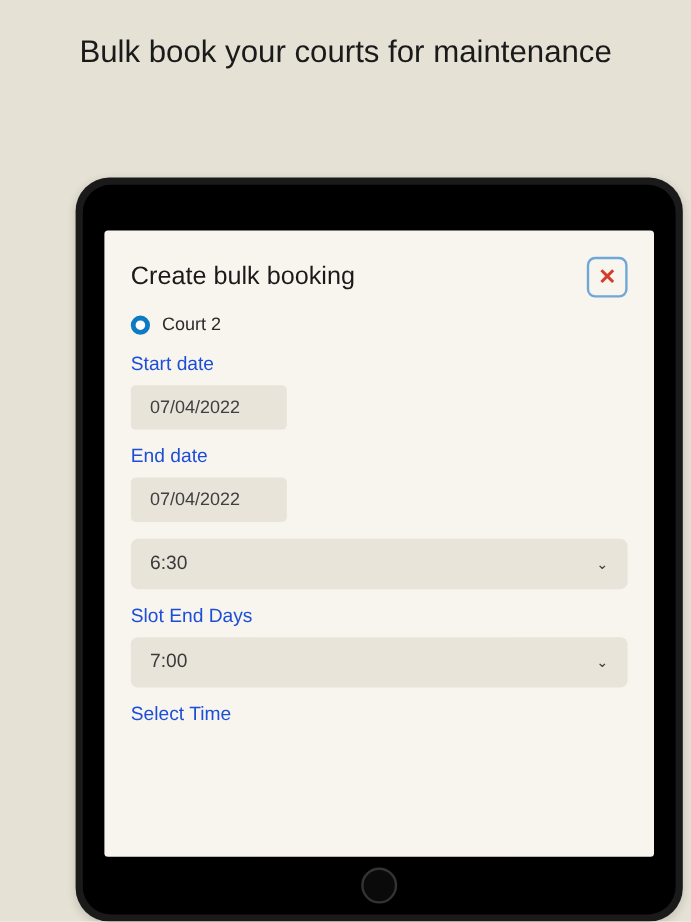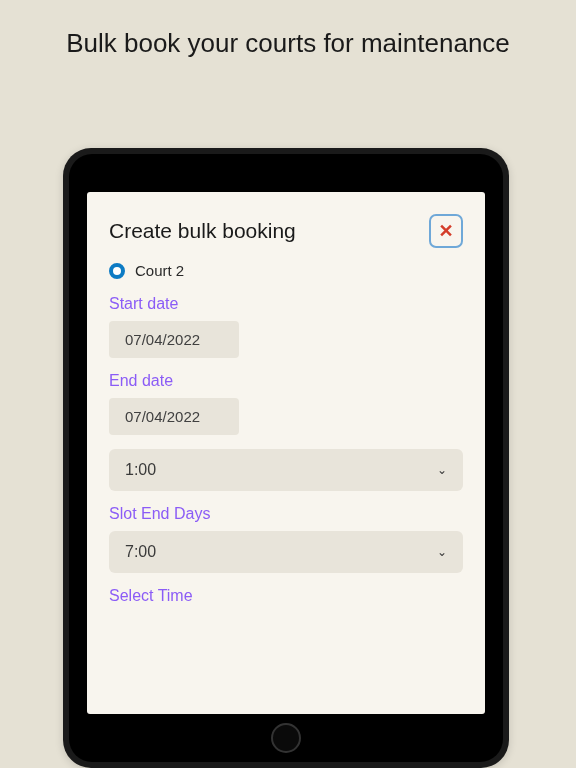--- a/index.html
+++ b/index.html
@@ -16,21 +16,21 @@
       font-size: 26px;
       font-weight: 400;
       color: #1a1a1a;
       padding: 28px 40px 20px;
       line-height: 1.2;
     }
     .tablet-frame {
       position: absolute;
       left: 63px;
       top: 148px;
-      width: 446px;
+      width: 506px;
       height: 620px;
       background: #1a1a1a;
       border-radius: 28px;
       padding: 6px;
       box-shadow: 0 2px 8px rgba(0,0,0,0.15);
     }
     .tablet-bezel {
       width: 100%;
       height: 100%;
       background: #000;
@@ -102,21 +102,21 @@
     }
     .court-label {
       font-size: 15px;
       color: #2a2a2a;
     }
     .field-group {
       margin-bottom: 14px;
     }
     .field-label {
       font-size: 16px;
-      color: #8b5cf6;
+      color: #1d4ed8;
       margin-bottom: 8px;
     }
     .date-input {
       display: inline-block;
       background: #e8e4da;
       padding: 10px 16px;
       border-radius: 4px;
       font-size: 15px;
       color: #404040;
       min-width: 130px;
@@ -163,21 +163,21 @@
         <div class="date-input">07/04/2022</div>
       </div>
 
       <div class="field-group">
         <div class="field-label">End date</div>
         <div class="date-input">07/04/2022</div>
       </div>
 
       <div class="field-group">
         <div class="select-input">
-          <span>1:00</span>
+          <span>6:30</span>
           <span class="chevron">⌄</span>
         </div>
       </div>
 
       <div class="field-group">
         <div class="field-label">Slot End Days</div>
         <div class="select-input">
           <span>7:00</span>
           <span class="chevron">⌄</span>
         </div>

